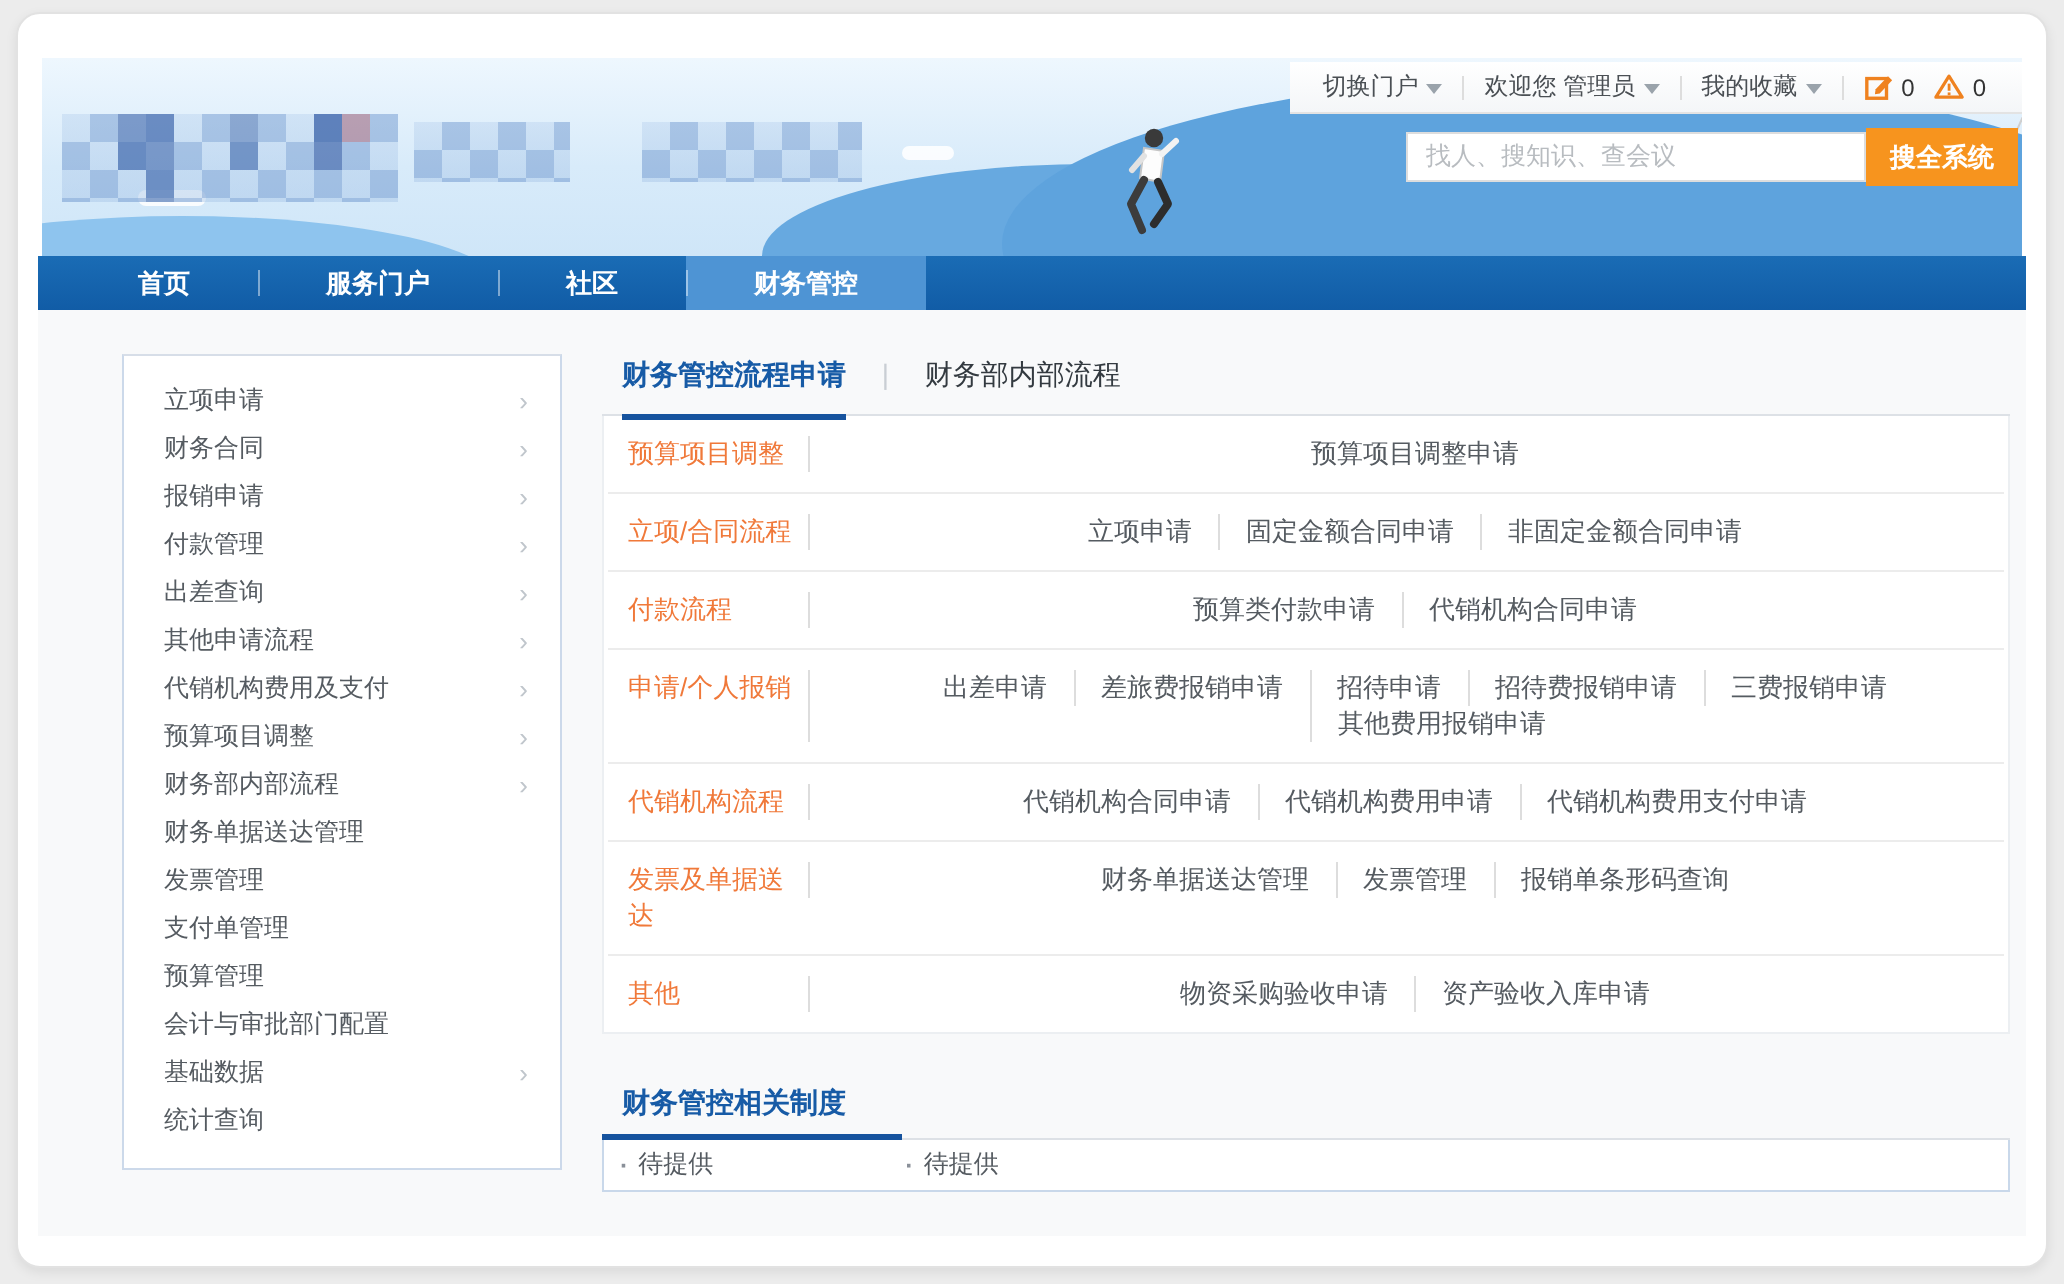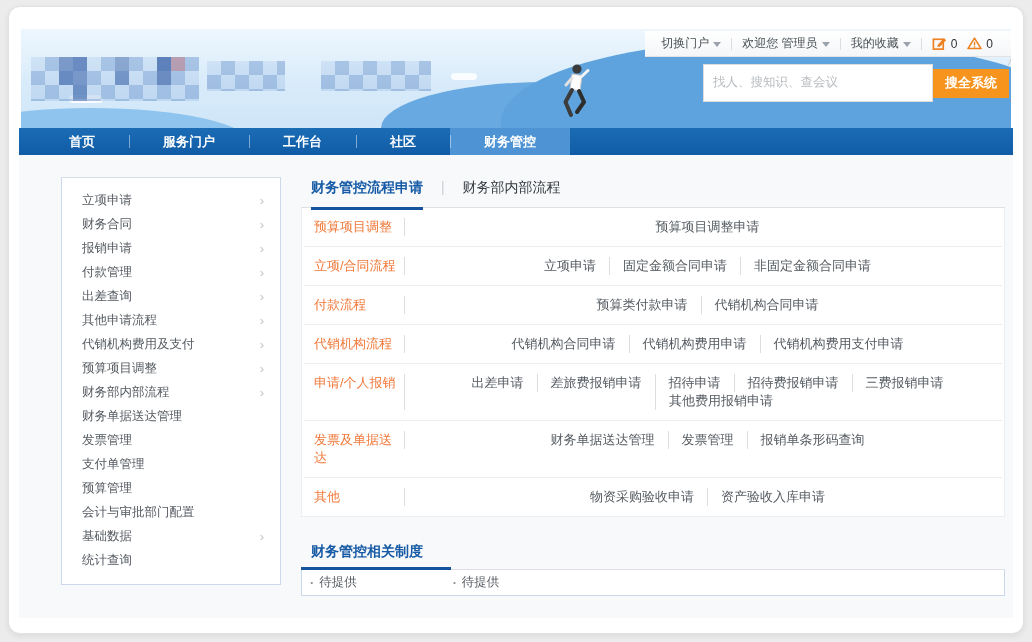--- a/index.html
+++ b/index.html
@@ -56,23 +56,23 @@
   }
   .tb-item { display:flex; align-items:center; gap:4px; cursor:pointer; white-space:nowrap; }
   .tb-sep { width:1px; height:12px; background:#ddd; }
   .caret { width:0; height:0; border-left:4px solid transparent; border-right:4px solid transparent; border-top:5px solid #9aa3ab; margin-top:2px; }
   .tb-count { color:#333; font-size:12px; }
   .tb-ic { display:inline-flex; }
 
   
   .searchbar { position:absolute; right:2px; top:35px; display:flex; align-items:center; }
   .search-input {
-    width:230px; height:38px; border:1px solid #dddddd; background:#ffffff;
+    width:230px; height:25px; border:1px solid #dddddd; background:#ffffff;
     font-size:12.5px; padding:0 9px; color:#333; outline:none;
-    font-family:Liberation Mono, monospace;
+    font-family:Liberation Serif, serif;
   }
   .search-input::placeholder { color:#b8bcc0; }
   .search-btn {
     height:29px; padding:0 12px; border:none; cursor:pointer;
     background:var(--button-orange,#f7941e); color:#fff; font-size:13px; font-weight:bold;
     font-family:"Liberation Sans","DejaVu Sans",sans-serif;
   }
 
   
   .navbar {
@@ -254,23 +254,20 @@
   <ul class="navbar">
 
       <li class="nav-item">
         <span>首页</span>
       </li>
 
       <li class="nav-item">
         <span>服务门户</span>
       </li>
 
-      <li class="nav-item">
-        <span>工作台</span>
-      </li>
 
       <li class="nav-item">
         <span>社区</span>
       </li>
 
       <li class="nav-item active">
         <span>财务管控</span>
       </li>
     </ul>
 
@@ -400,46 +397,46 @@
             <a class="category">付款流程</a>
             <div class="links">
 
                 <a class="flow-link">预算类付款申请</a>
 
                 <a class="flow-link">代销机构合同申请</a>
               </div>
           </div>
 
           <div class="flow-row">
+            <a class="category">申请/个人报销</a>
+            <div class="links">
+
+                <a class="flow-link">出差申请</a>
+
+                <a class="flow-link">差旅费报销申请</a>
+
+                <a class="flow-link">招待申请</a>
+
+                <a class="flow-link">招待费报销申请</a>
+
+                <a class="flow-link">三费报销申请</a>
+
+                <a class="flow-link">其他费用报销申请</a>
+              </div>
+          </div>
+
+          <div class="flow-row">
             <a class="category">代销机构流程</a>
             <div class="links">
 
                 <a class="flow-link">代销机构合同申请</a>
 
                 <a class="flow-link">代销机构费用申请</a>
 
                 <a class="flow-link">代销机构费用支付申请</a>
-              </div>
-          </div>
-
-          <div class="flow-row">
-            <a class="category">申请/个人报销</a>
-            <div class="links">
-
-                <a class="flow-link">出差申请</a>
-
-                <a class="flow-link">差旅费报销申请</a>
-
-                <a class="flow-link">招待申请</a>
-
-                <a class="flow-link">招待费报销申请</a>
-
-                <a class="flow-link">三费报销申请</a>
-
-                <a class="flow-link">其他费用报销申请</a>
               </div>
           </div>
 
           <div class="flow-row">
             <a class="category">发票及单据送达</a>
             <div class="links">
 
                 <a class="flow-link">财务单据送达管理</a>
 
                 <a class="flow-link">发票管理</a>

